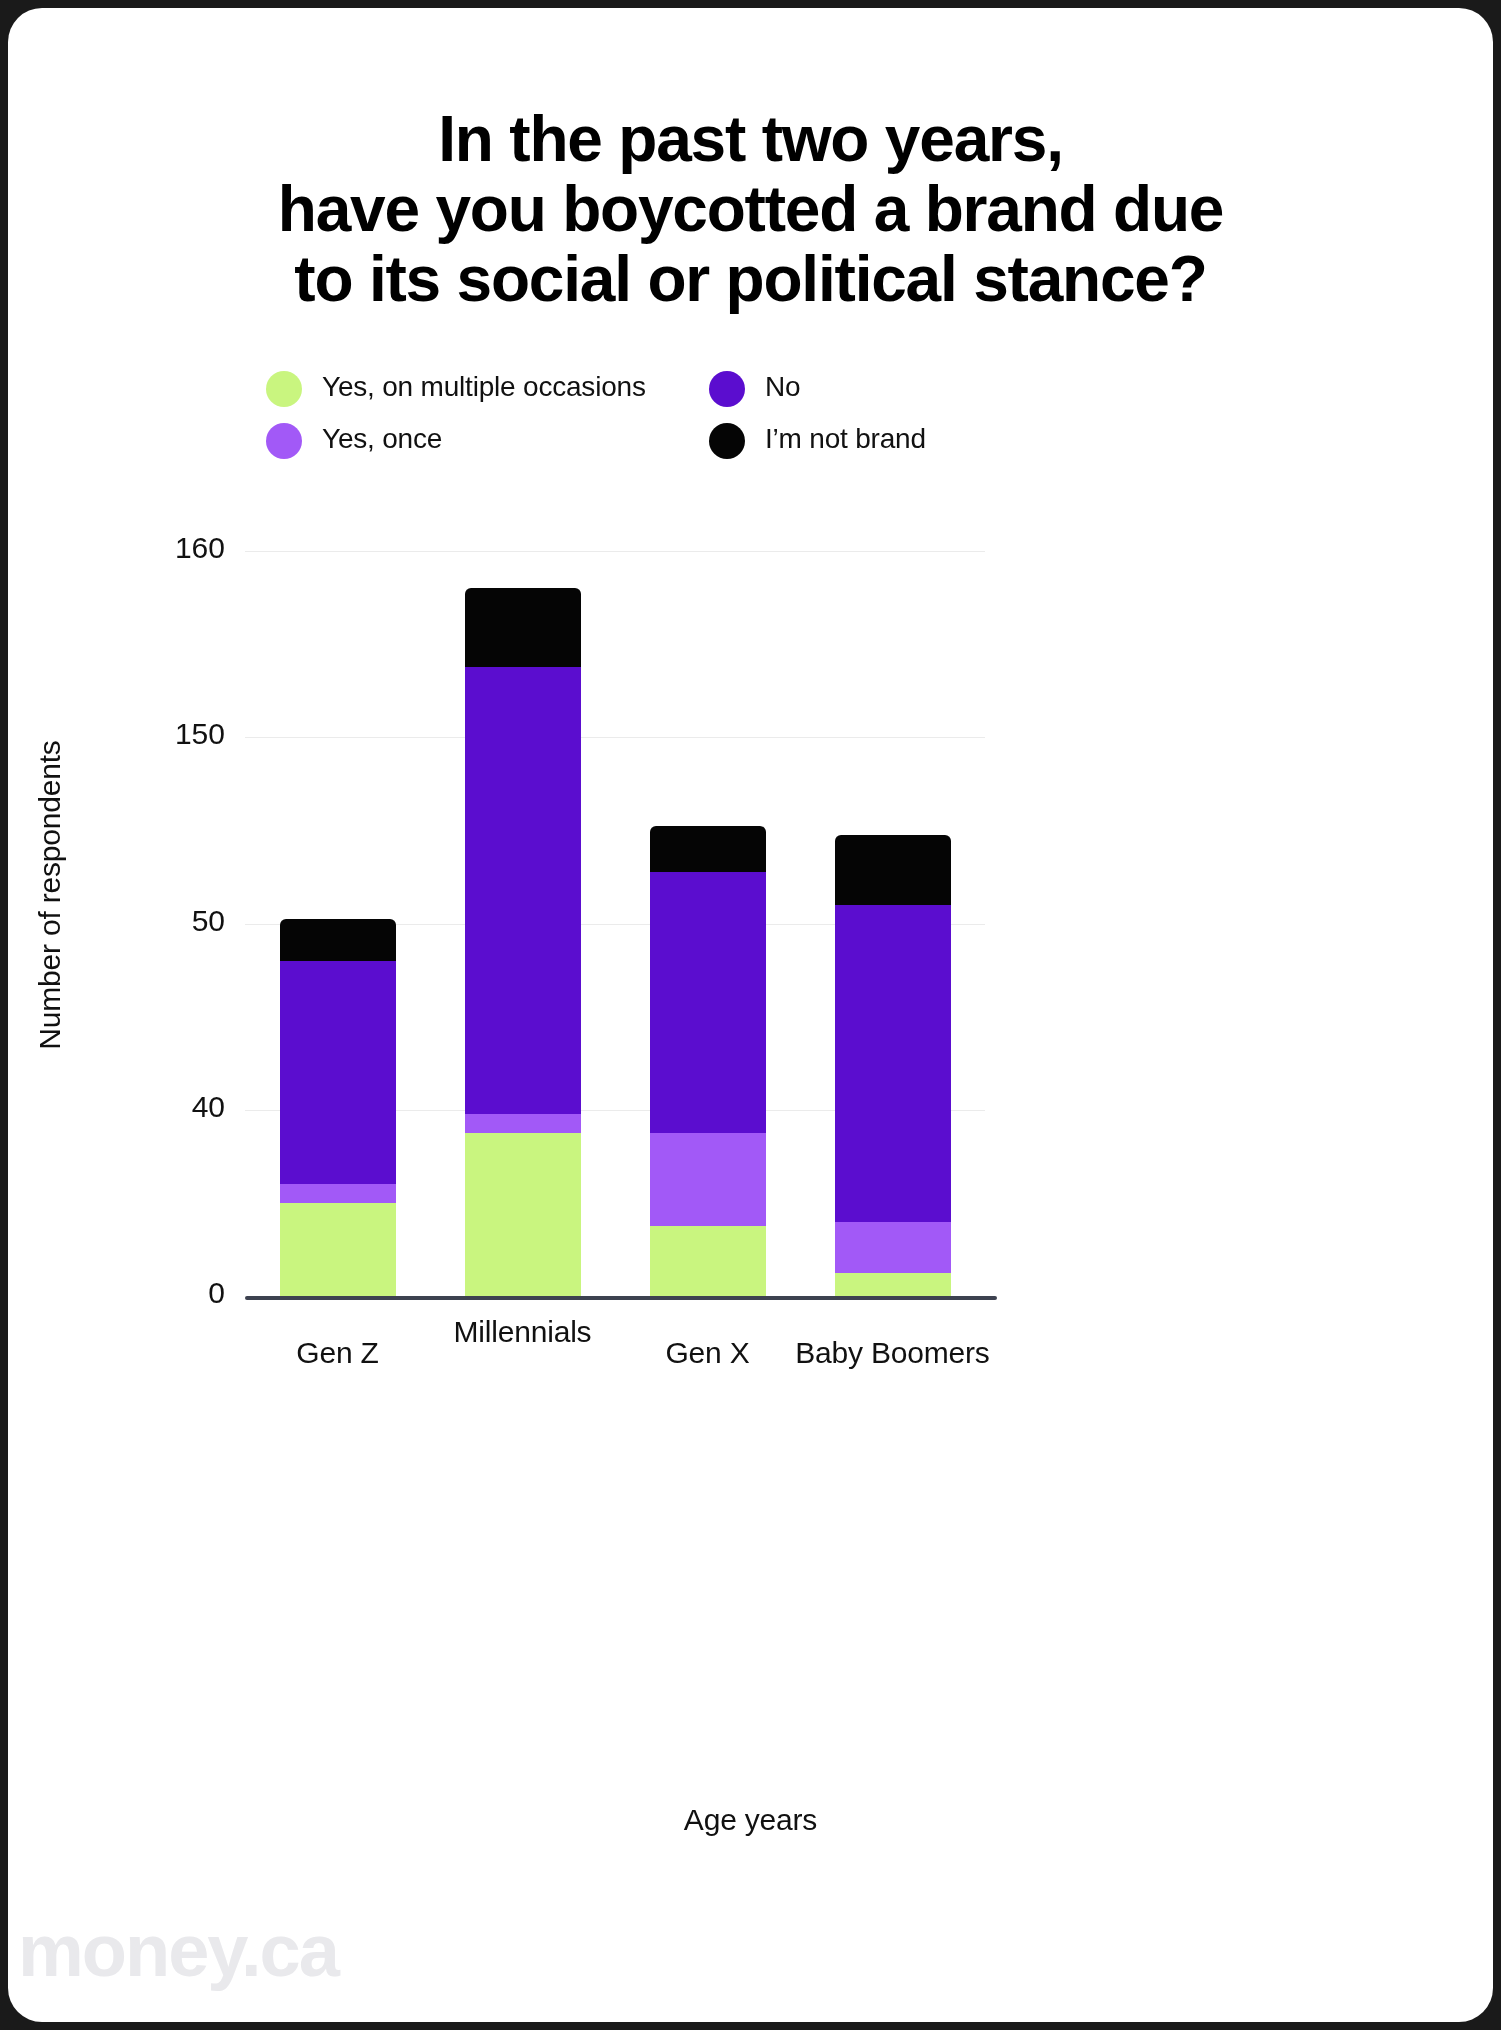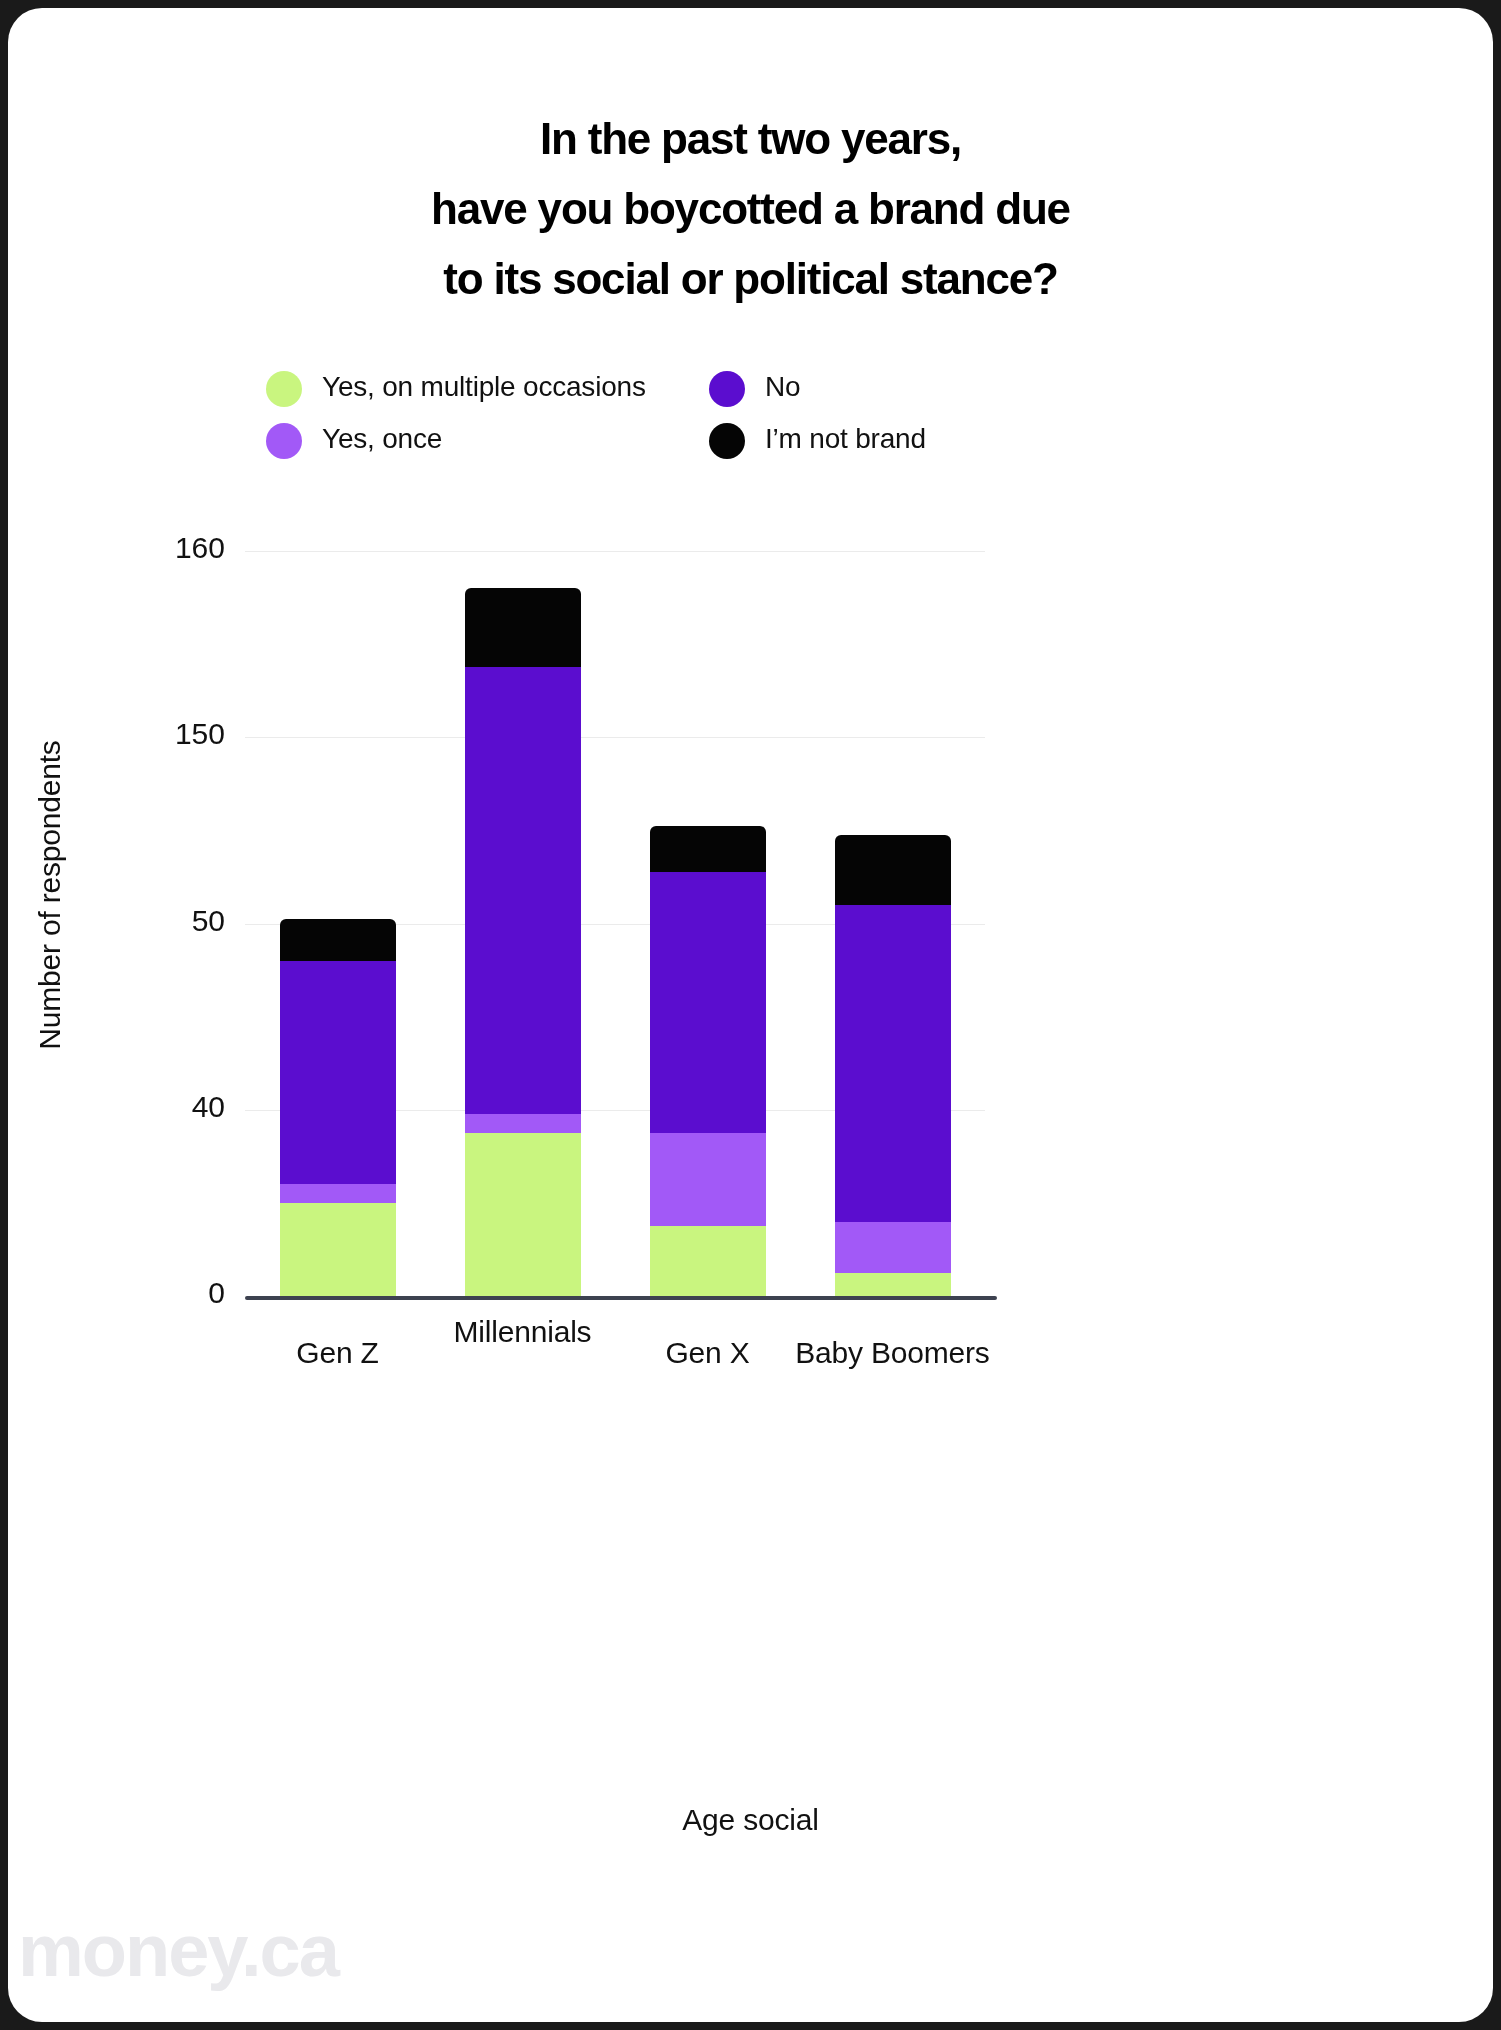--- a/index.html
+++ b/index.html
@@ -12,21 +12,21 @@
   .card {
     position:absolute; left:8px; top:8px;
     width:1485px; height:2014px;
     background:#ffffff;
     border-radius:34px;
     overflow:hidden;
   }
   .title {
     position:absolute; left:0; top:96px; width:1485px;
     text-align:center;
-    font-size:44px;
+    font-size:64px;
     font-weight:700;
     line-height:70px;
     letter-spacing:-1.2px;
     color:#000000;
     white-space:pre-line;
   }
   
   .legend {
     position:absolute; left:258px; top:363px;
     width:700px; height:105px;
@@ -180,16 +180,16 @@
       <div class="ylabel-txt" style="left: 97px; top: 709.25px;">150</div>
       <div class="ylabel-txt" style="left: 97px; top: 523px;">160</div>
     </div>
   <div id="xticklabels">
       <div class="xlabel" style="width: 260px; left: 199.5px; top: 1328px;">Gen Z</div>
       <div class="xlabel" style="width: 260px; left: 384.5px; top: 1307px;">Millennials</div>
       <div class="xlabel" style="width: 260px; left: 569.5px; top: 1328px;">Gen X</div>
       <div class="xlabel" style="width: 260px; left: 754.5px; top: 1328px;">Baby Boomers</div>
     </div>
 
-  <div class="axis-title-x">Age social</div>
+  <div class="axis-title-x">Age years</div>
 
   <div class="watermark">money.ca</div>
 </div>
 
 </body></html>

